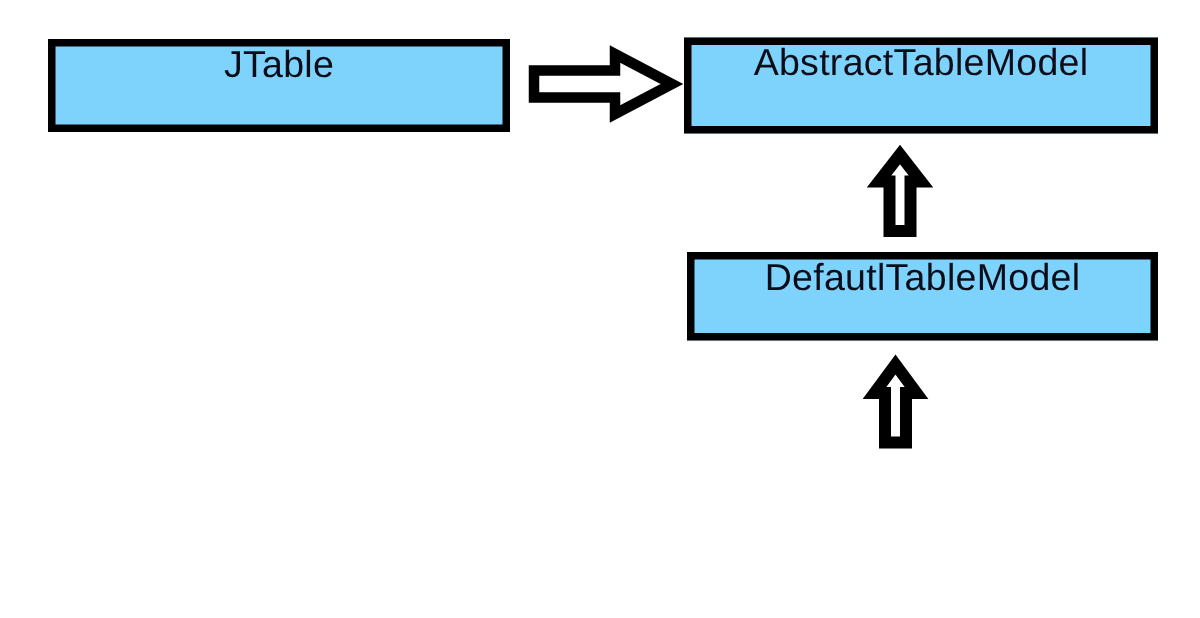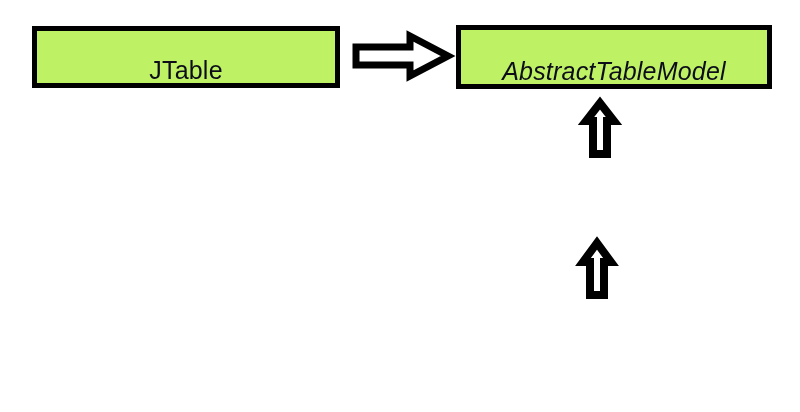--- a/index.html
+++ b/index.html
@@ -14,24 +14,24 @@
   #diagram-canvas {
     position: relative;
     width: 800px;
     height: 412px;
     background: #ffffff;
     overflow: hidden;
   }
   .node-box {
     position: absolute;
     box-sizing: border-box;
-    background: #bef264;
+    background: #7dd3fc;
     border: 5px solid #000000;
     display: flex;
-    align-items: flex-end;
+    align-items: flex-start;
     justify-content: center;
   }
   .node-label {
     font-family: "Liberation Sans", sans-serif;
     font-size: 25px;
     line-height: 1;
     color: #0d0d1a;
     white-space: nowrap;
     letter-spacing: 0.2px;
   }
@@ -40,21 +40,20 @@
     left: 32px;
     top: 26px;
     width: 308px;
     height: 62px;
   }
   #box-abstracttablemodel {
     left: 456px;
     top: 25px;
     width: 316px;
     height: 64px;
-    font-style: italic;
   }
   #box-defaulttablemodel {
     left: 458px;
     top: 168px;
     width: 314px;
     height: 59px;
   }
   #box-mitablemodel {
     left: 456px;
     top: 310px;
@@ -115,20 +114,23 @@
   <div class="node-box" id="box-abstracttablemodel">
     <span class="node-label">AbstractTableModel</span>
   </div>
 
   <div class="arrow arrow-up" id="arrow-default-to-abstract">
     <svg viewBox="0 0 36 58" width="36" height="58" aria-hidden="true">
       <polygon points="11,55 11,22 4,22 18,4 32,22 25,22 25,55"></polygon>
     </svg>
   </div>
 
+  <div class="node-box" id="box-defaulttablemodel">
+    <span class="node-label">DefautlTableModel</span>
+  </div>
 
   <div class="arrow arrow-up" id="arrow-mi-to-default">
     <svg viewBox="0 0 38 60" width="38" height="60" aria-hidden="true">
       <polygon points="12,57 12,24 5,24 19,5 33,24 26,24 26,57"></polygon>
     </svg>
   </div>
 
 
 </div>
 

